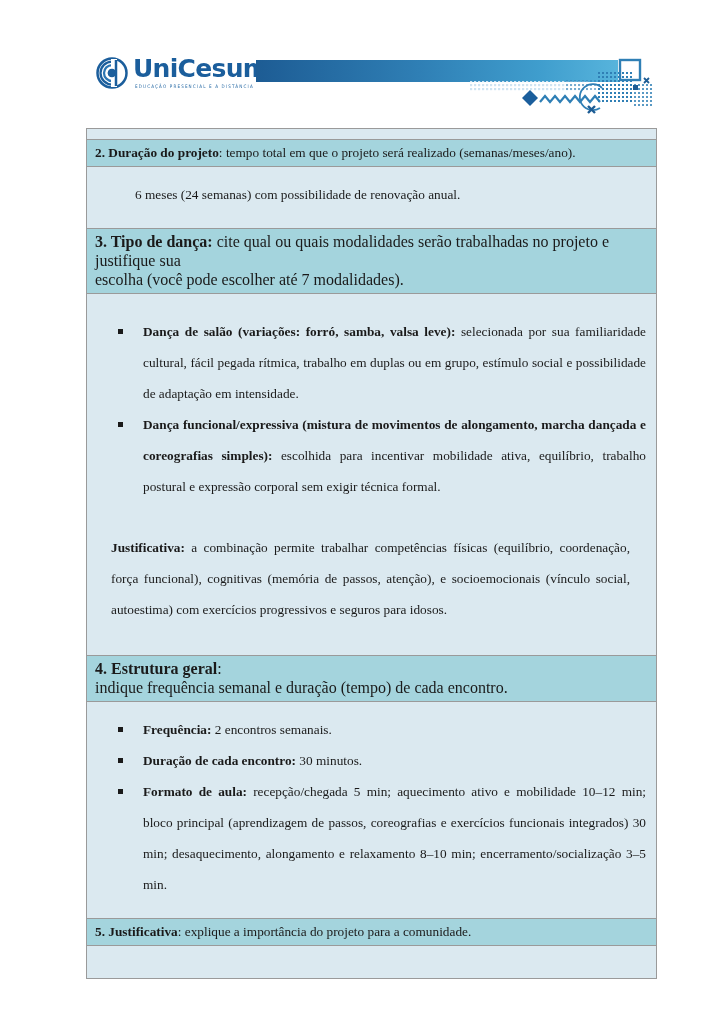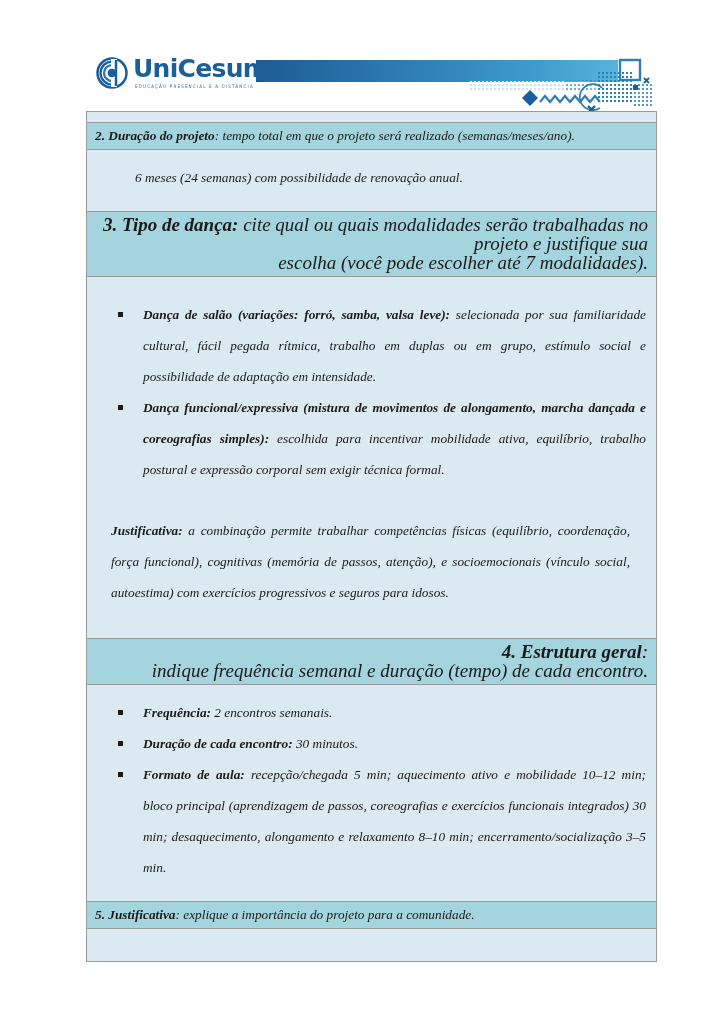--- a/index.html
+++ b/index.html
@@ -93,25 +93,24 @@
     left: 470px;
     top: 8px;
     width: 200px;
     height: 70px;
   }
 
   
   .doc-table {
     position: absolute;
     left: 86px;
-    top: 111px;
+    top: 128px;
     width: 570px;
     border-collapse: collapse;
     table-layout: fixed;
-    font-style: italic;
   }
 
   .doc-table td {
     border: 1px solid #9a9a9a;
     padding: 0;
     vertical-align: top;
   }
 
   .cell-pad {
     padding: 3px 8px 4px 8px;
@@ -174,23 +173,22 @@
     left: 31px;
     top: 13px;
     width: 5px;
     height: 5px;
     background: #1a1a1a;
   }
 
   li b { font-weight: bold; }
 
   .two-line-head {
-    font-size: 19px;
+    font-size: 16px;
     line-height: 19px;
-    text-align: right;
   }
   .two-line-head .l2 { display: block; }
 </style>
 </head>
 <body>
 
 <div class="page">
 
   <div class="header">
 

